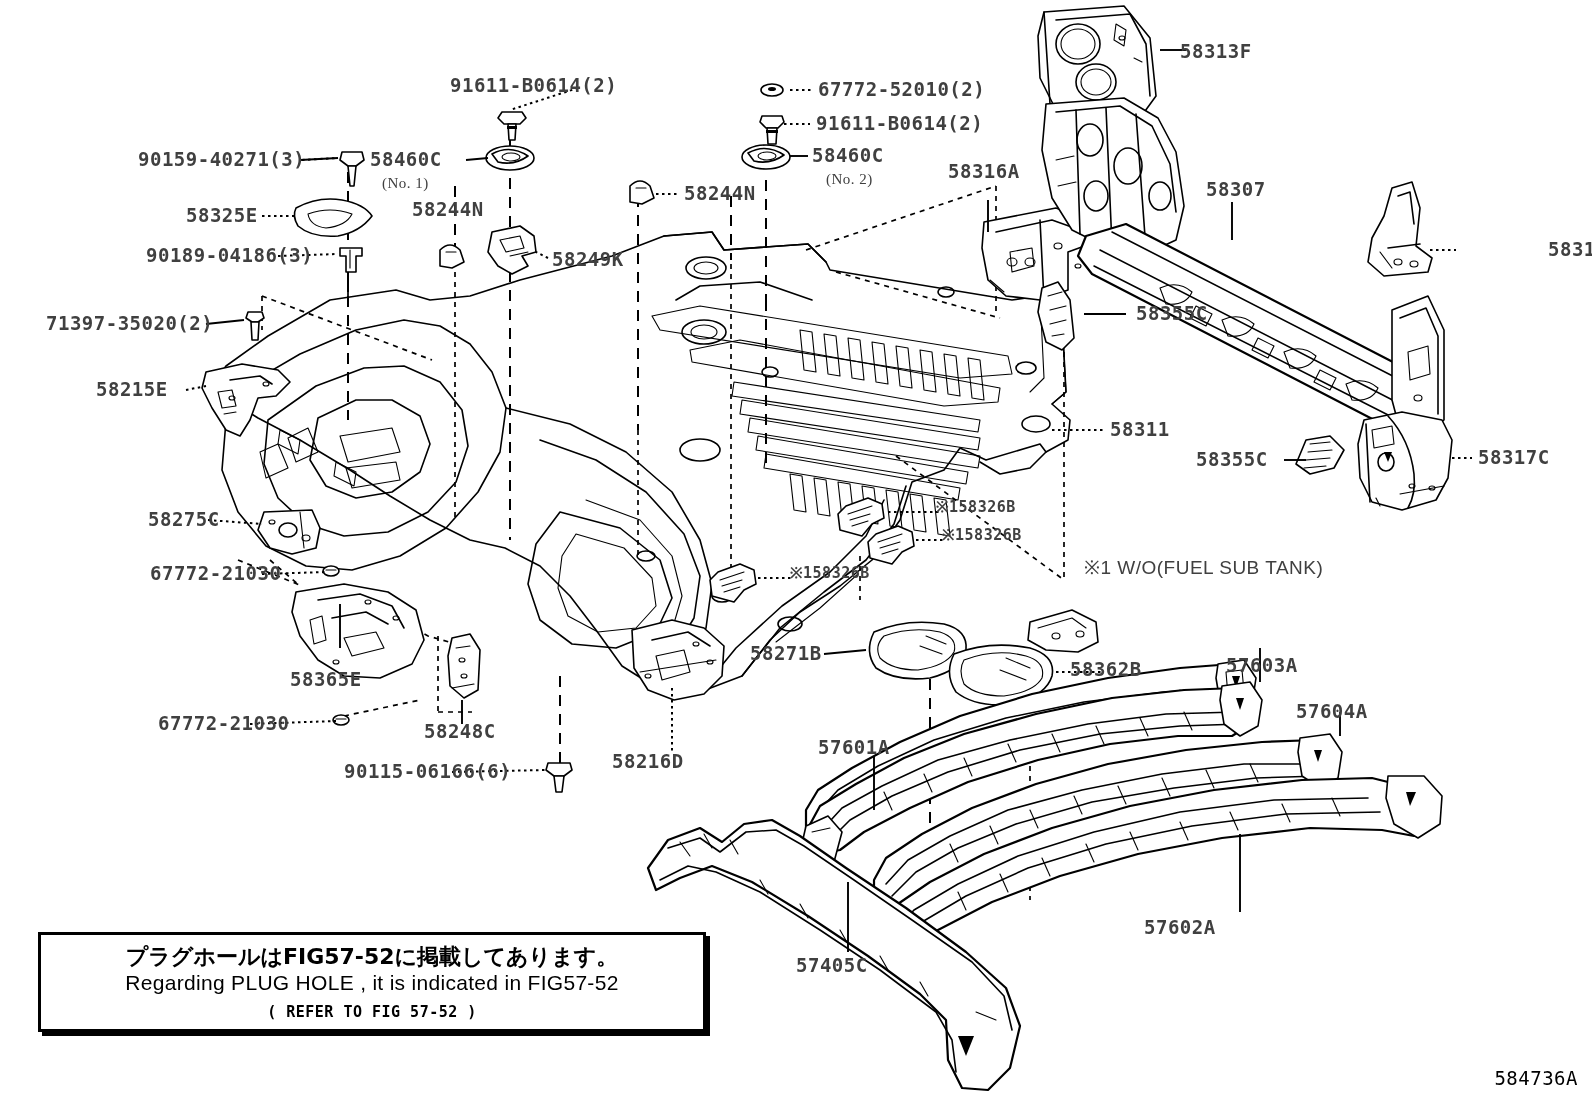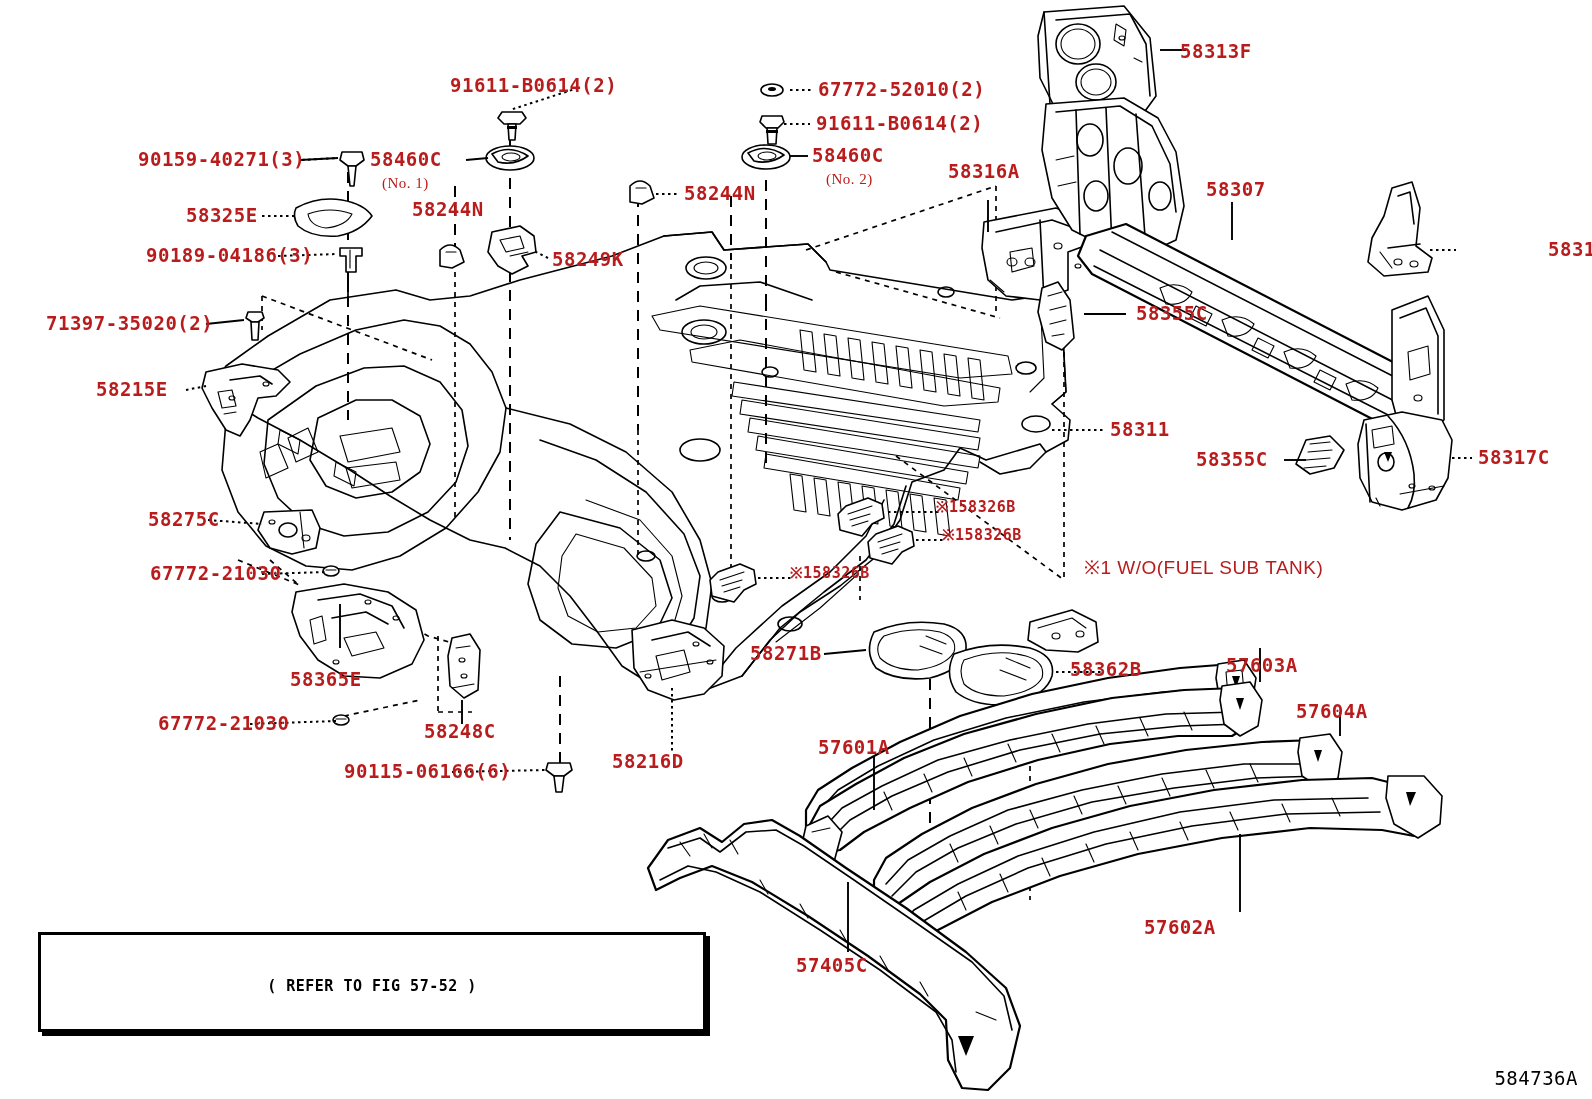--- a/index.html
+++ b/index.html
@@ -9,21 +9,21 @@
   }
   #stage{position:absolute;left:0;top:0;width:1592px;height:1099px;background:#fff;}
   svg#art{position:absolute;left:0;top:0;width:1592px;height:1099px;}
 
   .lbl{
     position:absolute;
     font-family:"DejaVu Sans Mono","Liberation Mono",monospace;
     font-weight:700;
     font-size:19px;
     letter-spacing:0.5px;
-    color:#b91c1c;
+    color:#404040;
     white-space:nowrap;
     line-height:1.05;
   }
   .lbl.sub{font-size:15px;font-weight:400;font-family:"Liberation Serif",serif;}
   .lbl.note{font-family:"Liberation Sans",sans-serif;font-weight:400;}
   .lbl.mark{font-size:15px;}
 
   
   #notebox{
     position:absolute;left:38px;top:932px;width:668px;height:100px;
@@ -712,18 +712,20 @@
 
 <div class="lbl" style="left:750px;top:644px;">58271B</div>
 <div class="lbl" style="left:1070px;top:660px;">58362B</div>
 <div class="lbl" style="left:1226px;top:656px;">57603A</div>
 <div class="lbl" style="left:1296px;top:702px;text-align:center;">57604A</div>
 <div class="lbl" style="left:818px;top:738px;">57601A</div>
 <div class="lbl" style="left:1144px;top:918px;">57602A</div>
 <div class="lbl" style="left:796px;top:956px;">57405C</div>
 
 <div id="notebox">
+  <div class="jp">プラグホールはFIG57-52に掲載してあります。</div>
+  <div class="en">Regarding PLUG HOLE , it is indicated in FIG57-52</div>
   <div class="ref">( REFER TO FIG 57-52  )</div>
 </div>
 
 <div id="figcode">584736A</div>
 
 </div>
 
 </body></html>

